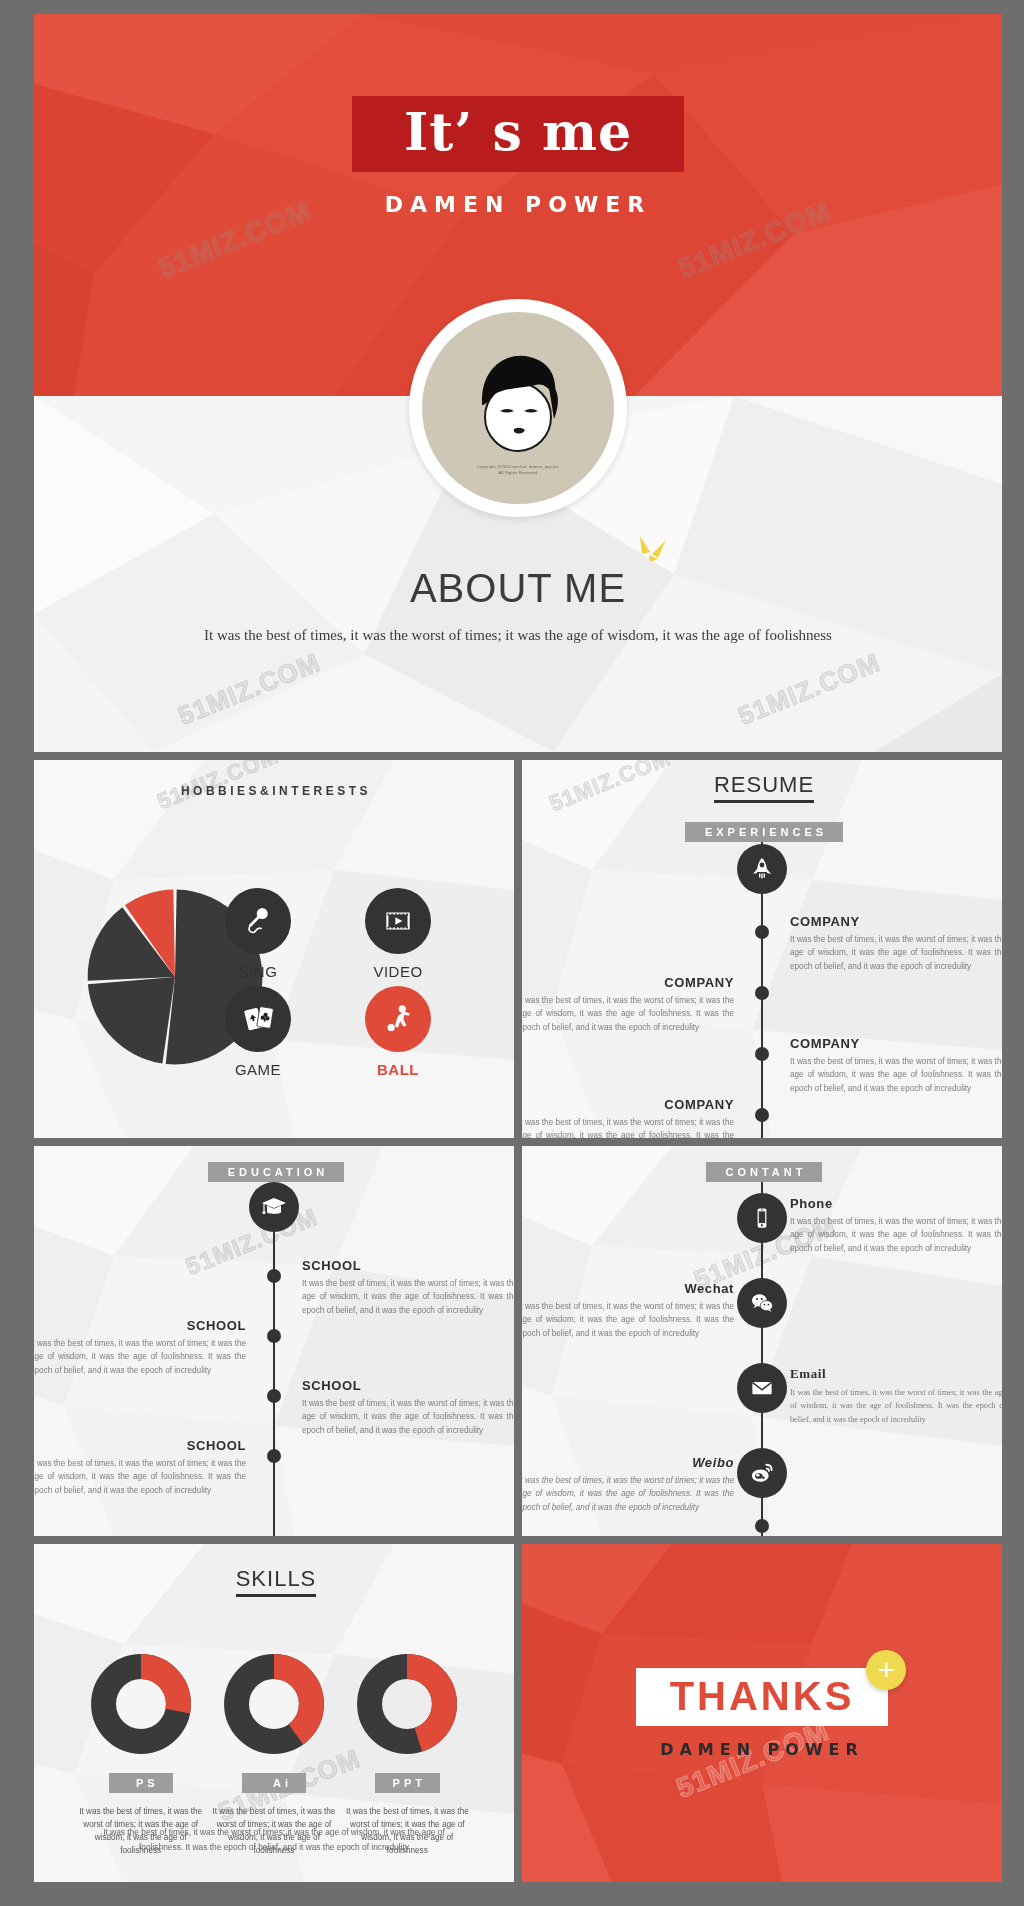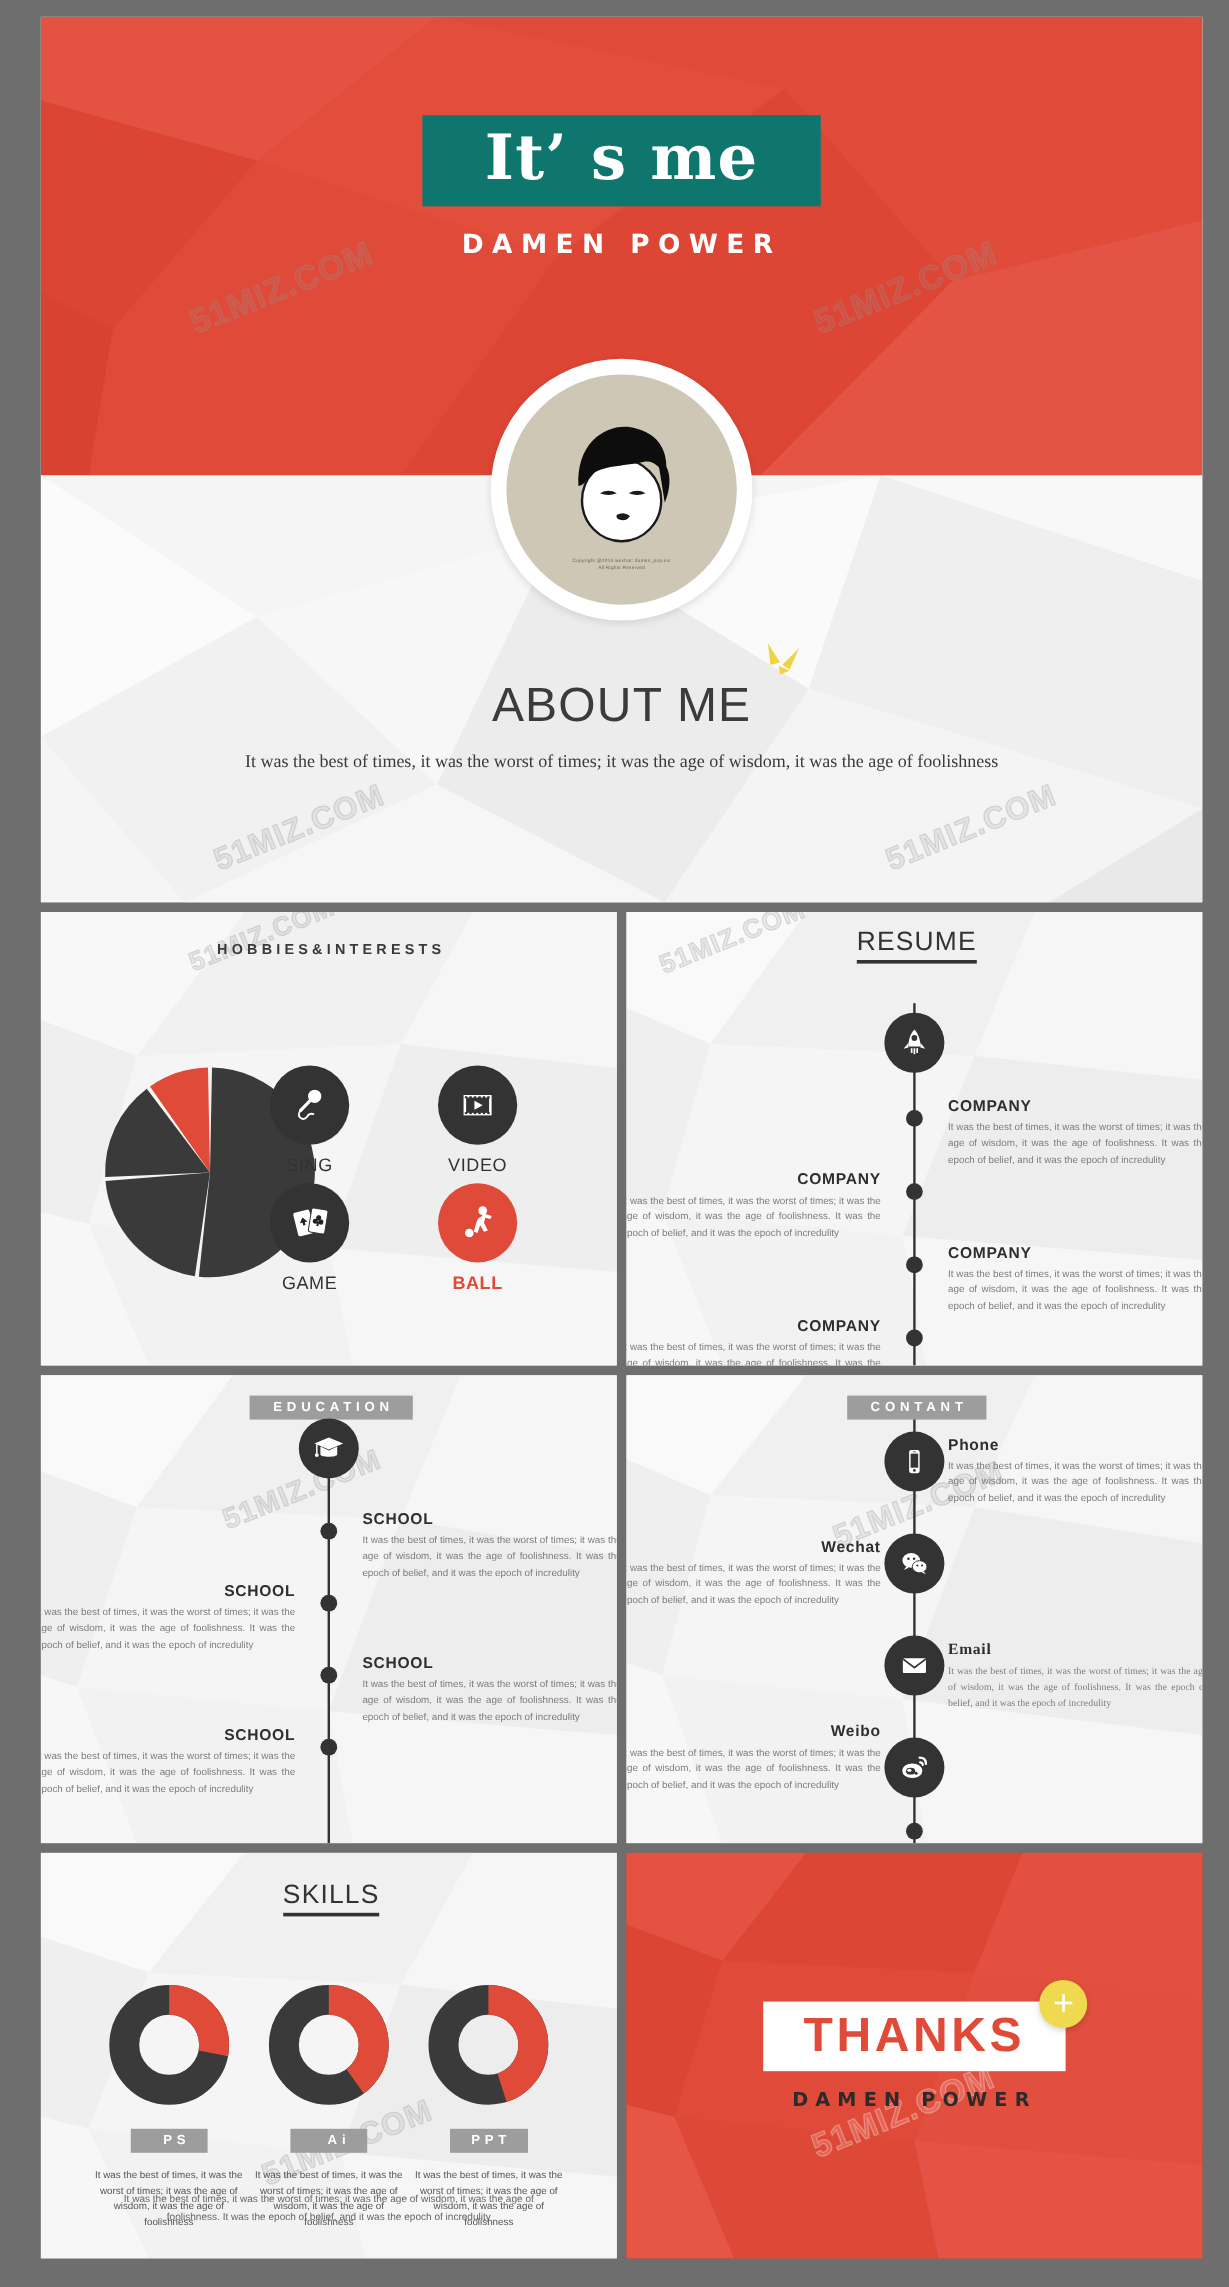--- a/index.html
+++ b/index.html
@@ -41,21 +41,21 @@
     background: #f4f4f4;
     overflow: hidden;
   }
   .hero-red {
     position: absolute; left: 0; top: 0; right: 0; height: 382px;
     background: #e04a38; overflow: hidden;
   }
   .hero-title-box {
     position: absolute; left: 50%; top: 82px;
     transform: translateX(-50%);
-    background: #0f766e;
+    background: #b91c1c;
     padding: 10px 52px 14px;
     z-index: 4;
   }
   .hero-title {
     font-size: 52px; font-weight: 700; color: #ffffff;
     letter-spacing: 1px; line-height: 1;
     font-family: "DejaVu Serif", serif;
   }
   .hero-sub {
     position: absolute; left: 50%; top: 178px; transform: translateX(-50%);
@@ -391,20 +391,23 @@
           <polygon points="0,240 30,250 80,378 0,378" fill="#f7f7f7"></polygon>
           <polygon points="30,250 230,270 250,378 80,378" fill="#f2f2f2"></polygon>
           <polygon points="230,270 480,290 480,378 250,378" fill="#f6f6f6"></polygon>
         </svg>
       </div>
       <div class="watermark" style="left:24px;top:8px;font-size:22px;">51MIZ.COM</div>
 
       <div class="sec-title" style="top:12px;">
         <u>RESUME</u>
       </div>
+      <div class="sec-title" style="top:56px;">
+        <span class="chip">EXPERIENCES</span>
+      </div>
 
       <div class="tl-line" style="top:76px;height:302px;"></div>
       <div class="tl-badge" style="top:84px;">
         <svg width="26" height="26" viewBox="0 0 26 26">
           <path d="M13 2 C17 6 18 12 18 16 L8 16 C8 12 9 6 13 2 Z" fill="#fff"></path>
           <circle cx="13" cy="9" r="2.4" fill="#333"></circle>
           <path d="M8 13 L4 18 L8 17 Z" fill="#fff"></path>
           <path d="M18 13 L22 18 L18 17 Z" fill="#fff"></path>
           <rect x="10" y="17.5" width="1.4" height="4" fill="#fff"></rect>
           <rect x="12.3" y="17.5" width="1.4" height="5" fill="#fff"></rect>
@@ -551,21 +554,21 @@
           <div class="tl-badge" style="top: 302px;">
             <svg width="28" height="28" viewBox="0 0 32 32">
               <ellipse cx="14" cy="19" rx="9.6" ry="7" fill="#fff"></ellipse>
               <ellipse cx="12.4" cy="19.4" rx="4.4" ry="3.2" fill="#333"></ellipse>
               <ellipse cx="11.2" cy="18.6" rx="2" ry="1.5" fill="#fff"></ellipse>
               <circle cx="17.6" cy="21.4" r="1.5" fill="#333"></circle>
               <path d="M21 6.5 q6 0 6 6" fill="none" stroke="#fff" stroke-width="2.2" stroke-linecap="round"></path>
               <path d="M21.4 11 q2.6 0 2.6 2.6" fill="none" stroke="#fff" stroke-width="2" stroke-linecap="round"></path>
             </svg>
           </div>
-          <div class="tl-item left" style="top: 289px;">
+          <div class="tl-item left" style="top: 309px; font-style: italic;">
             <div class="tl-h">Weibo</div>
             <div class="tl-p">It was the best of times, it was the worst of times; it was the age of wisdom, it was the age of foolishness. It was the epoch of belief, and it was the epoch of incredulity</div>
           </div>
           <div class="tl-dot" style="top: 380px;"></div>
         </div>
     </section>
 
     <section class="panel" style="height:338px;">
       <div class="poly">
         <svg viewBox="0 0 480 338" preserveAspectRatio="none">

